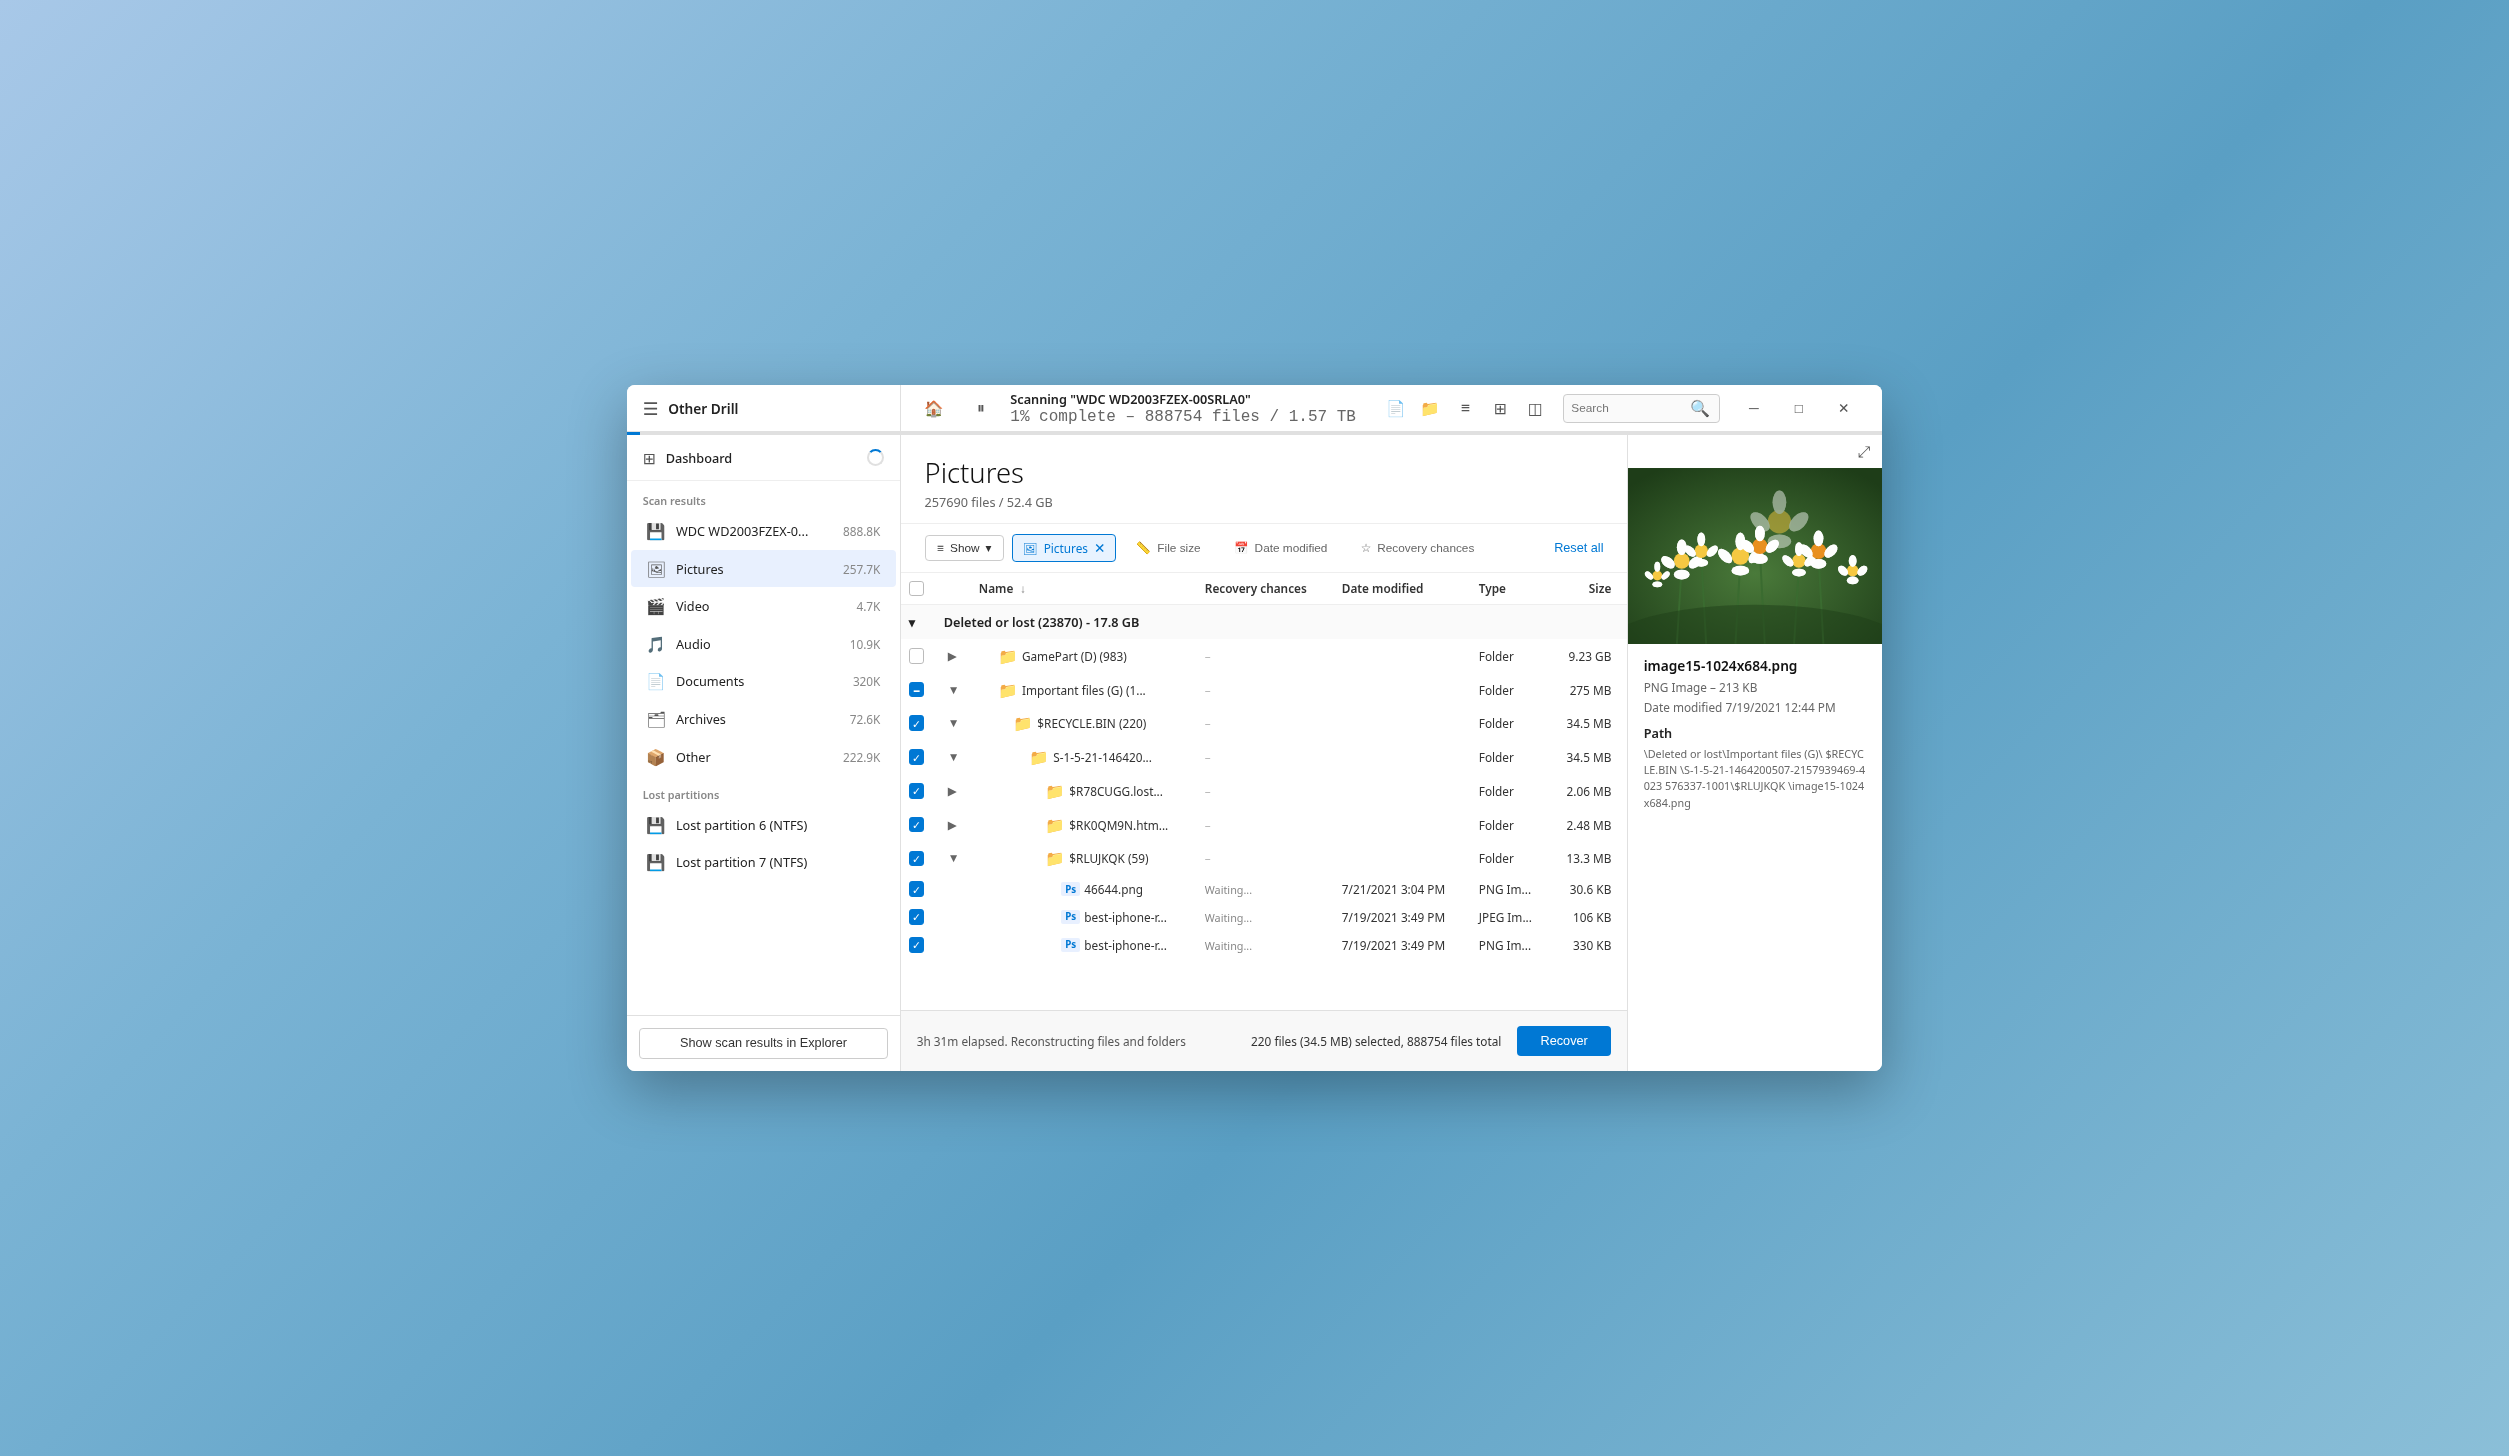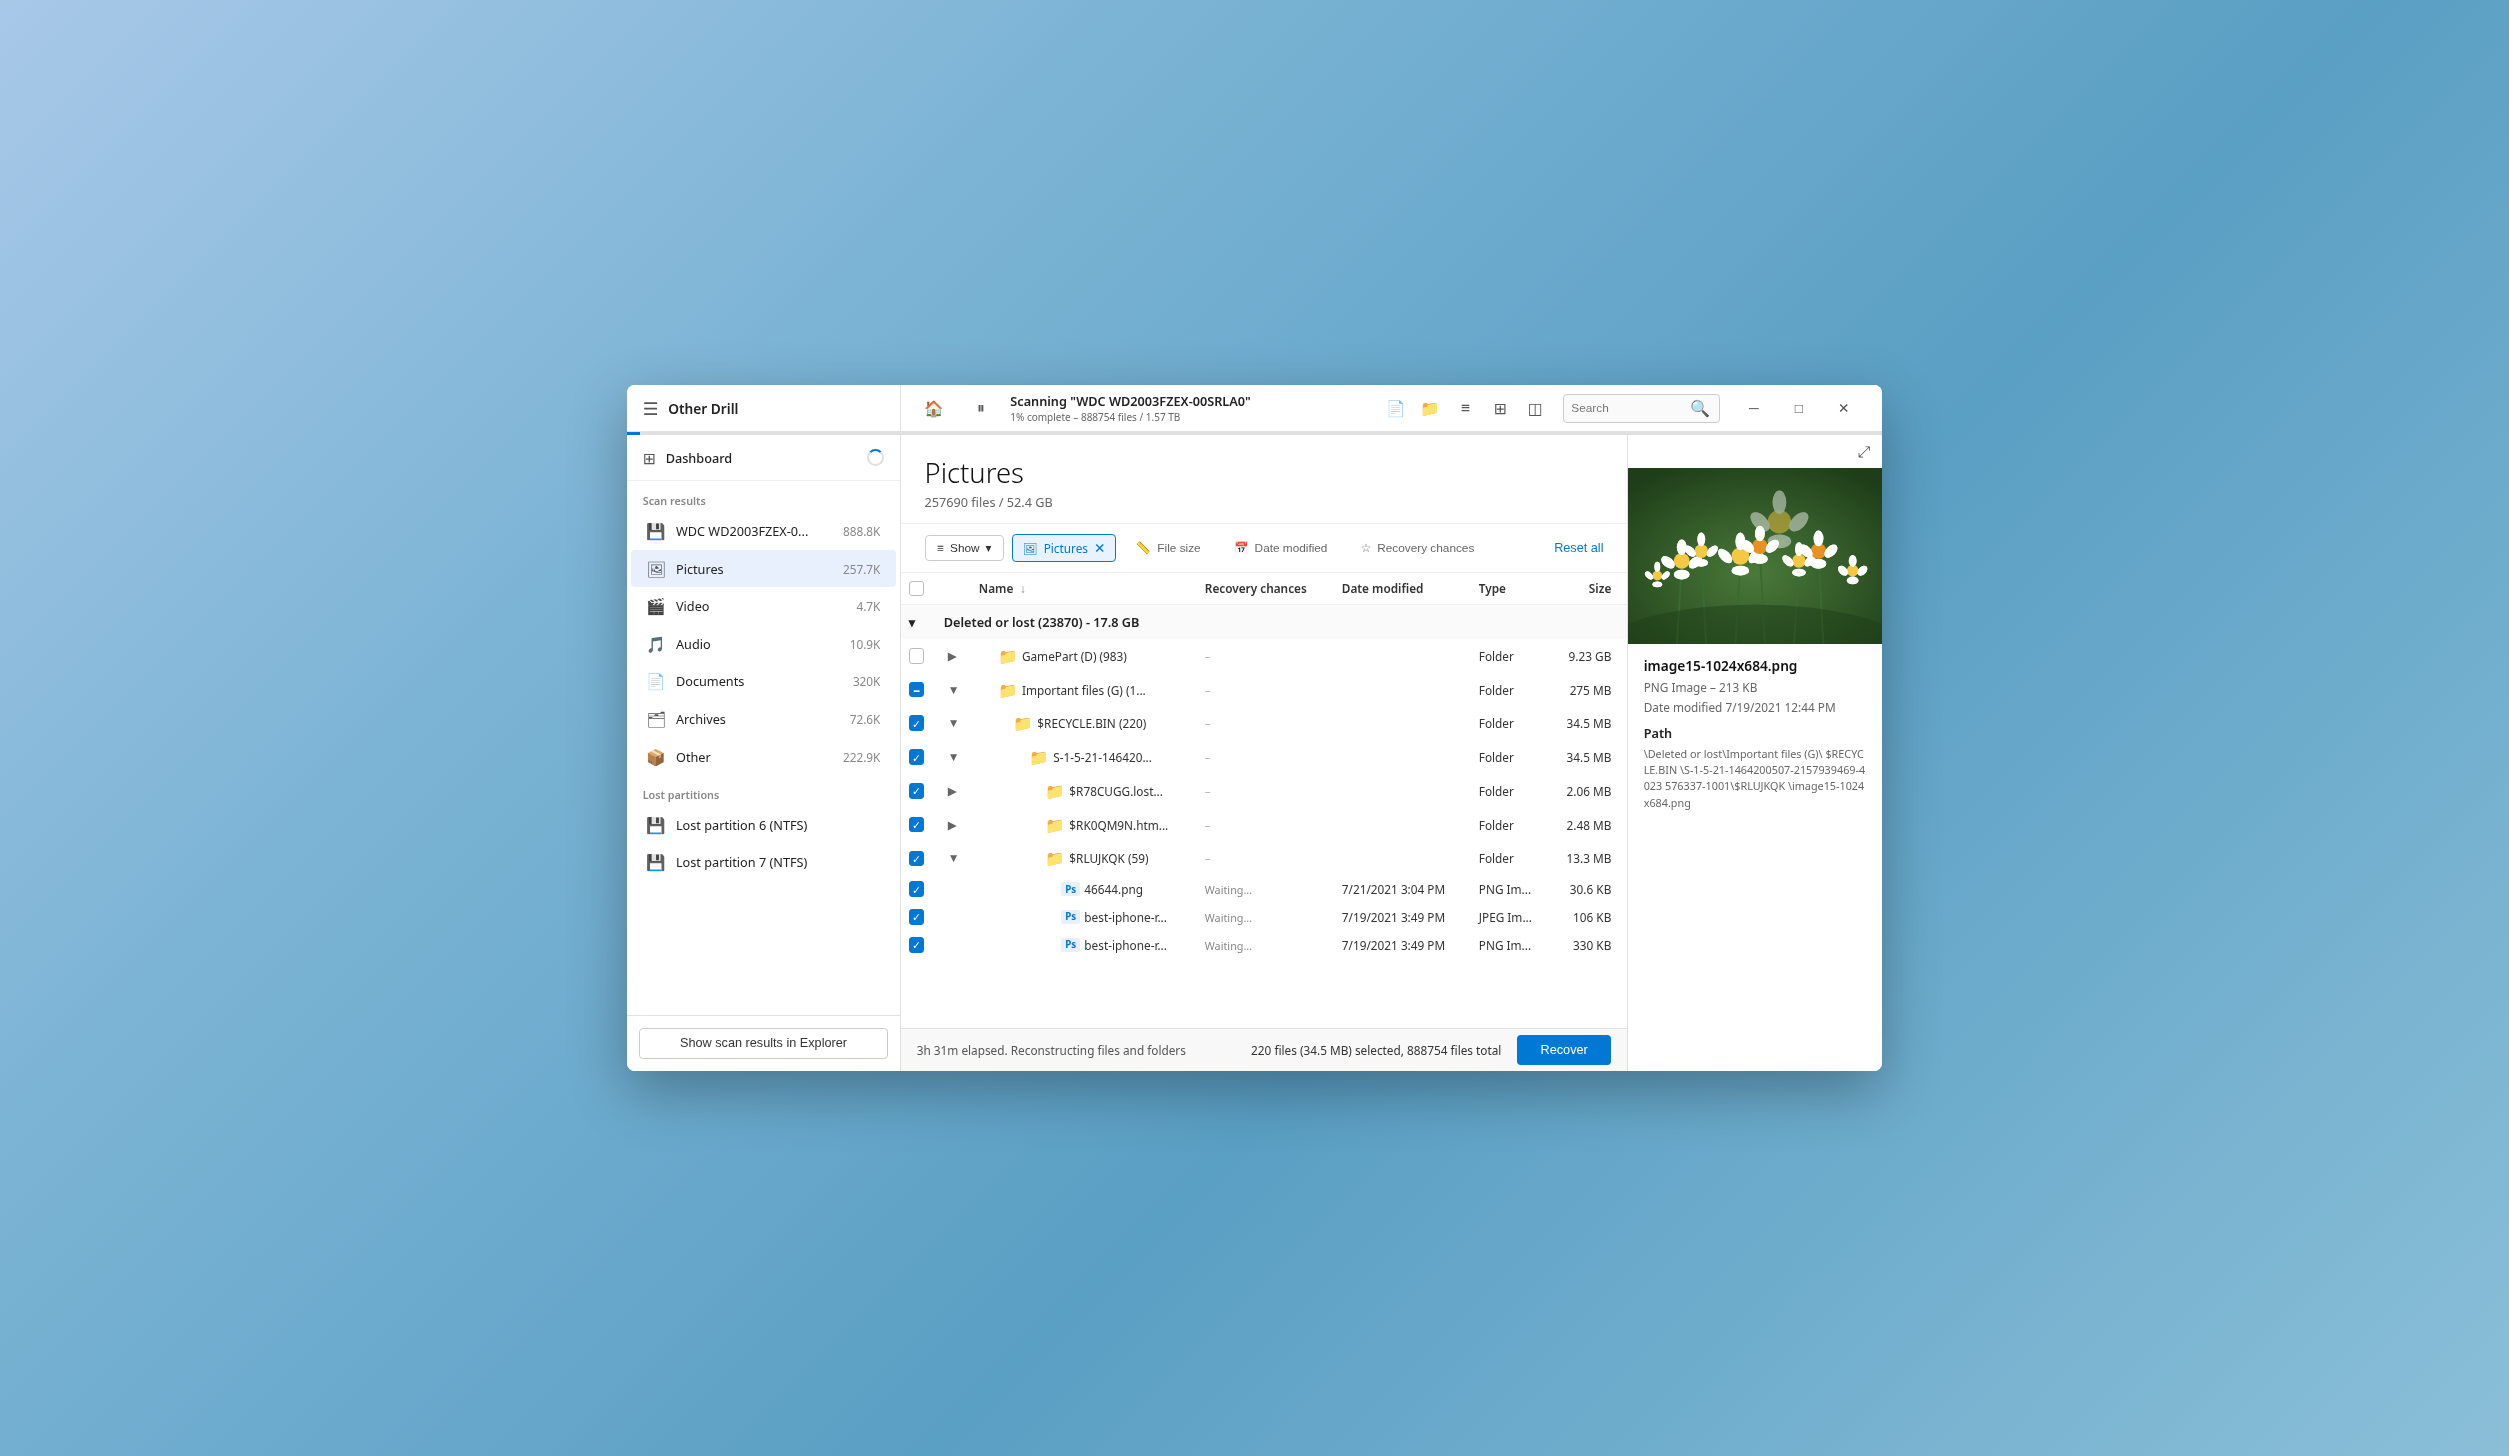--- a/index.html
+++ b/index.html
@@ -69,22 +69,23 @@
       justify-content: center;
     }
 
     .scan-title-text {
       font-size: 12.7px;
       font-weight: 600;
       color: #222;
     }
 
     .scan-subtitle-text {
-      font-size: 10px;
+      font-size: 16px;
       color: #666;
+      font-family: Liberation Mono, monospace;
     }
 
     .toolbar-icons {
       display: flex;
       align-items: center;
       gap: 3.9px;
     }
 
     .toolbar-btn {
       width: 31px;
@@ -521,21 +522,21 @@
     .preview-path-text {
       font-size: 10.8px;
       color: #666;
       margin-top: 3.9px;
       word-break: break-all;
       line-height: 1.5;
     }
 
     
     .status-bar {
-      height: 43px;
+      height: 61px;
       background: #f8f8f8;
       border-top: 1px solid #e0e0e0;
       display: flex;
       align-items: center;
       padding: 0 15.7px;
       gap: 15.7px;
     }
 
     .status-text {
       font-size: 11.8px;

